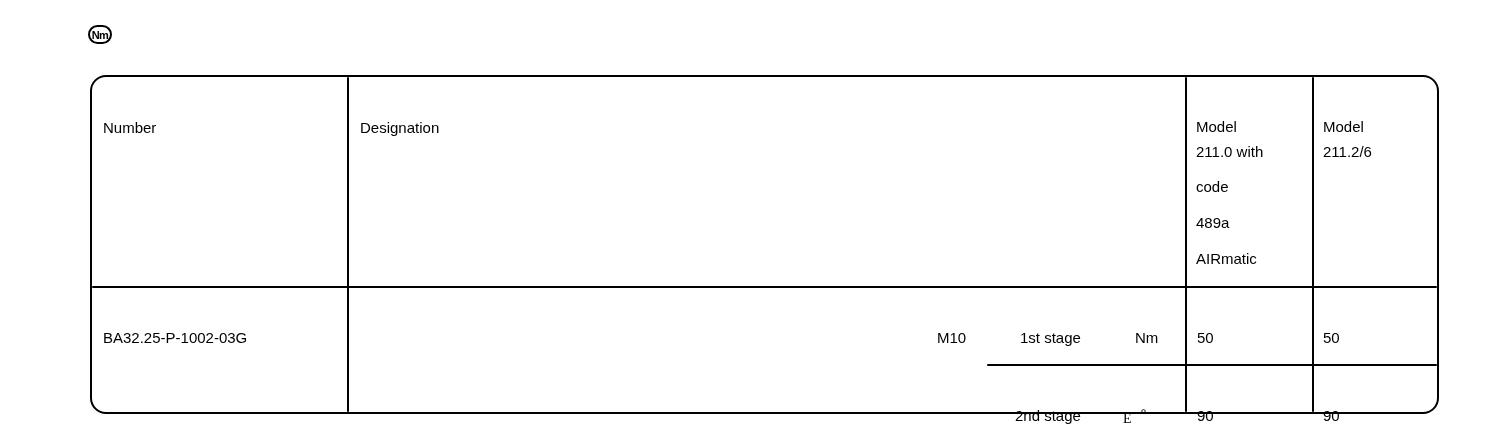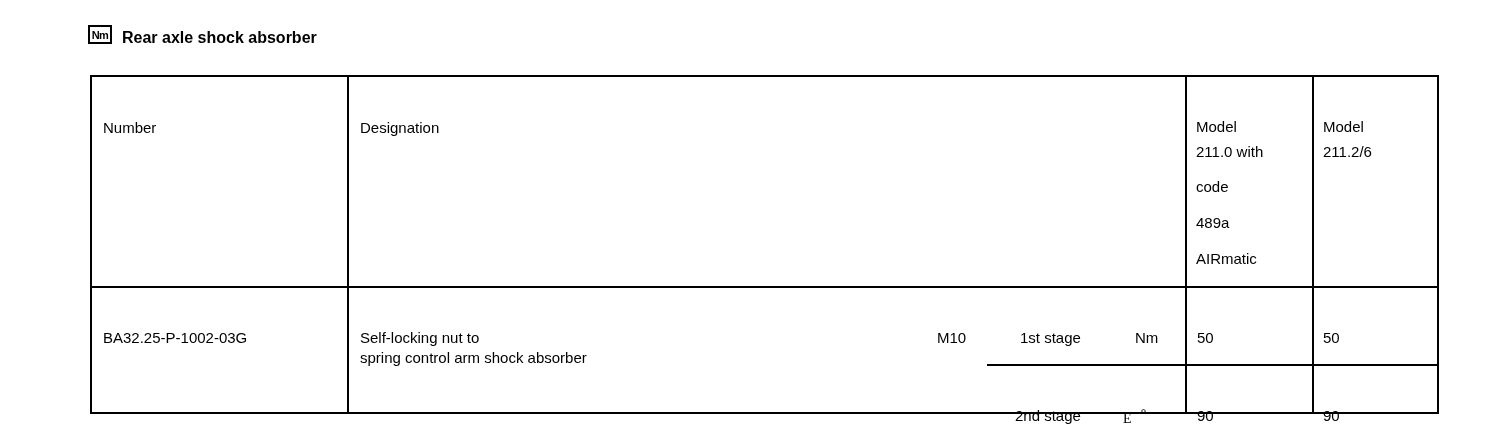--- a/index.html
+++ b/index.html
@@ -1,15 +1,15 @@
 <!DOCTYPE html>
 <html><head>
 <meta charset="utf-8">
 <style>
-  * { margin: 0; padding: 0; box-sizing: border-box; }
+  * { margin: 0; padding: 0; box-sizing: border-box; border-radius: 16px; }
   html, body { width: 1504px; height: 426px; background: #ffffff; }
   body { font-family: "Liberation Sans", sans-serif; color: #000; position: relative; overflow: hidden; }
 
   .canvas { position: absolute; left: 0; top: 0; width: 1504px; height: 426px; background: #fff; }
 
   
   .unit-icon-box {
     position: absolute; left: 88px; top: 25px; width: 24px; height: 19px;
     border: 2px solid #000; display: flex; align-items: center; justify-content: center;
     font-size: 11px; font-weight: bold; letter-spacing: -0.5px;
@@ -61,43 +61,40 @@
   .c-val2b { left: 1231px; top: 294px; }
 </style>
 </head>
 <body>
 
 <div class="canvas">
 
   <div class="unit-icon-box">
     <span>Nm</span>
   </div>
-  <div class="doc-title">Rear axle shock absorber</div>
 
   <div class="spec-table">
 
     <div class="vline vline-1"></div>
     <div class="vline vline-2"></div>
     <div class="vline vline-3"></div>
     <div class="hline-header"></div>
     <div class="hline-stage"></div>
 
     <div class="cell-text h-number">Number</div>
     <div class="cell-text h-designation">Designation</div>
     <div class="cell-text h-model-a-0">Model</div>
     <div class="cell-text h-model-a-1">211.0 with</div>
     <div class="cell-text h-model-a-2">code</div>
     <div class="cell-text h-model-a-3">489a</div>
     <div class="cell-text h-model-a-4">AIRmatic</div>
     <div class="cell-text h-model-b-0">Model</div>
     <div class="cell-text h-model-b-1">211.2/6</div>
 
     <div class="cell-text c-number">BA32.25-P-1002-03G</div>
-    <div class="cell-text c-desig">Self-locking nut to
-spring control arm shock absorber</div>
     <div class="cell-text c-thread">M10</div>
     <div class="cell-text c-stage1">1st stage</div>
     <div class="cell-text c-unit1">Nm</div>
     <div class="cell-text c-val1a">50</div>
     <div class="cell-text c-val1b">50</div>
 
     <div class="cell-text c-stage2">2nd stage</div>
     <div class="cell-text c-unit2"><span>E</span><span class="degree">°</span></div>
     <div class="cell-text c-val2a">90</div>
     <div class="cell-text c-val2b">90</div>

